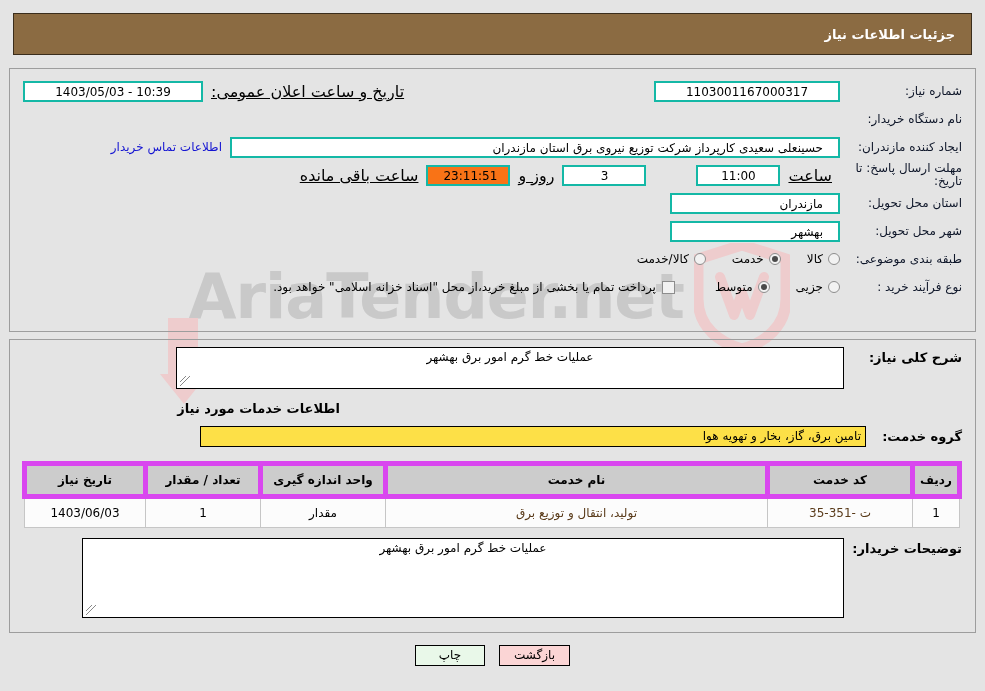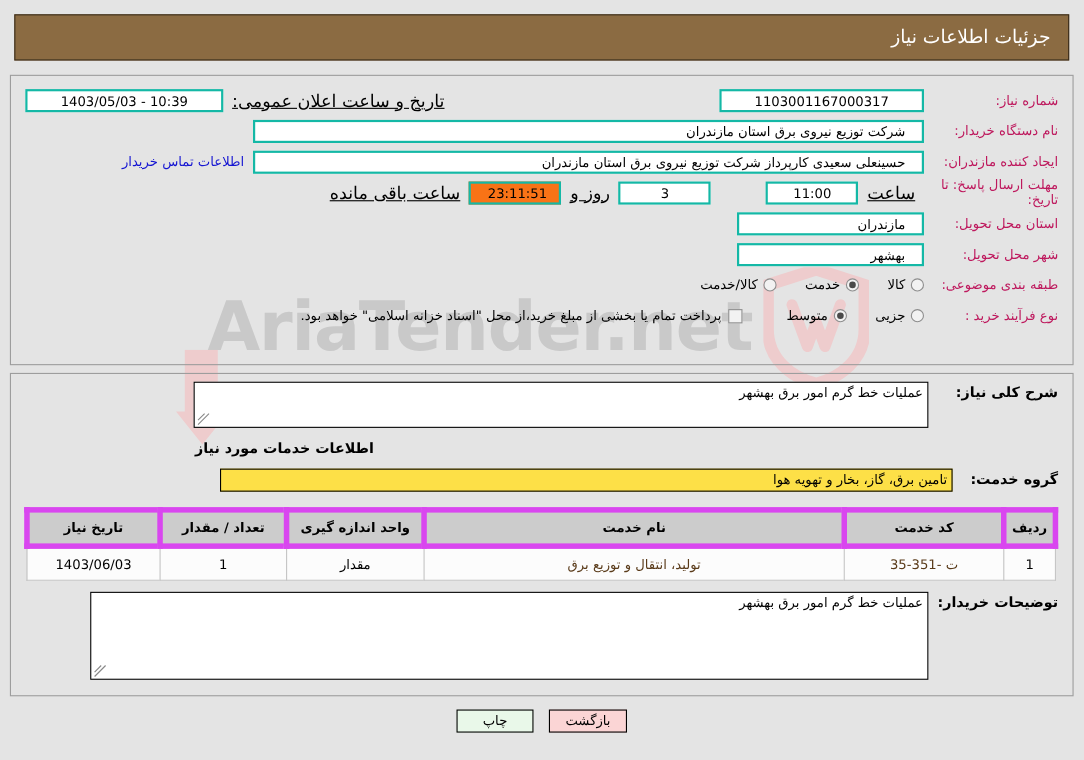--- a/index.html
+++ b/index.html
@@ -72,21 +72,22 @@
     border: 1px solid #3a2d1c;
     box-sizing: border-box;
     display: flex;
     align-items: center;
     justify-content: flex-start;
     padding: 0 16px;
     z-index: 3;
   }
   .header-title {
     color: #ffffff;
-    font-size: 17px;
+    font-size: 13px;
+    font-weight: bold;
   }
 
   
   .panel {
     position: absolute;
     background: transparent;
     border: 1px solid #9d9d9d;
     box-sizing: border-box;
     z-index: 2;
   }
@@ -109,21 +110,21 @@
     align-items: center;
     justify-content: flex-start;
     height: 26px;
     margin-bottom: 2px;
   }
   .lbl {
     width: 122px;
     flex: 0 0 122px;
     text-align: right;
     font-size: 12px;
-    color: #be185d;
+    color: #0f172a;
     padding-left: 6px;
     box-sizing: border-box;
   }
   .lbl.two-line { line-height: 13px; }
 
   .fld {
     background: #ffffff;
     border: 2px solid #14b8a6;
     box-sizing: border-box;
     height: 21px;
@@ -228,21 +229,21 @@
     padding-top: 3px;
     padding-left: 6px;
     box-sizing: border-box;
   }
   .textarea {
     background: #ffffff;
     border: 1px solid #000;
     box-sizing: border-box;
     font-size: 12px;
     padding: 2px 4px;
-    text-align: right;
+    text-align: center;
     position: relative;
     overflow: hidden;
   }
   .ta-small { width: 668px; height: 42px; }
   .ta-big   { width: 762px; height: 80px; }
   .resize-grip {
     position: absolute;
     left: 2px;
     bottom: 1px;
     width: 12px;
@@ -369,21 +370,20 @@
   <div class="row">
     <div class="lbl">شماره نیاز:</div>
     <div class="fld w-num center ltr">1103001167000317</div>
     <div style="flex:1"></div>
     <div class="side-label">تاریخ و ساعت اعلان عمومی:</div>
     <div class="fld w-pub center ltr">1403/05/03 - 10:39</div>
   </div>
 
   <div class="row">
     <div class="lbl">نام دستگاه خریدار:</div>
-    <div class="fld w-long">شرکت توزیع نیروی برق استان مازندران</div>
   </div>
 
   <div class="row">
     <div class="lbl">ایجاد کننده مازندران:</div>
     <div class="fld w-long">حسینعلی سعیدی کارپرداز شرکت توزیع نیروی برق استان مازندران</div>
     <div class="link">اطلاعات تماس خریدار</div>
   </div>
 
   <div class="row">
     <div class="lbl two-line">مهلت ارسال پاسخ: تا تاریخ:</div>

